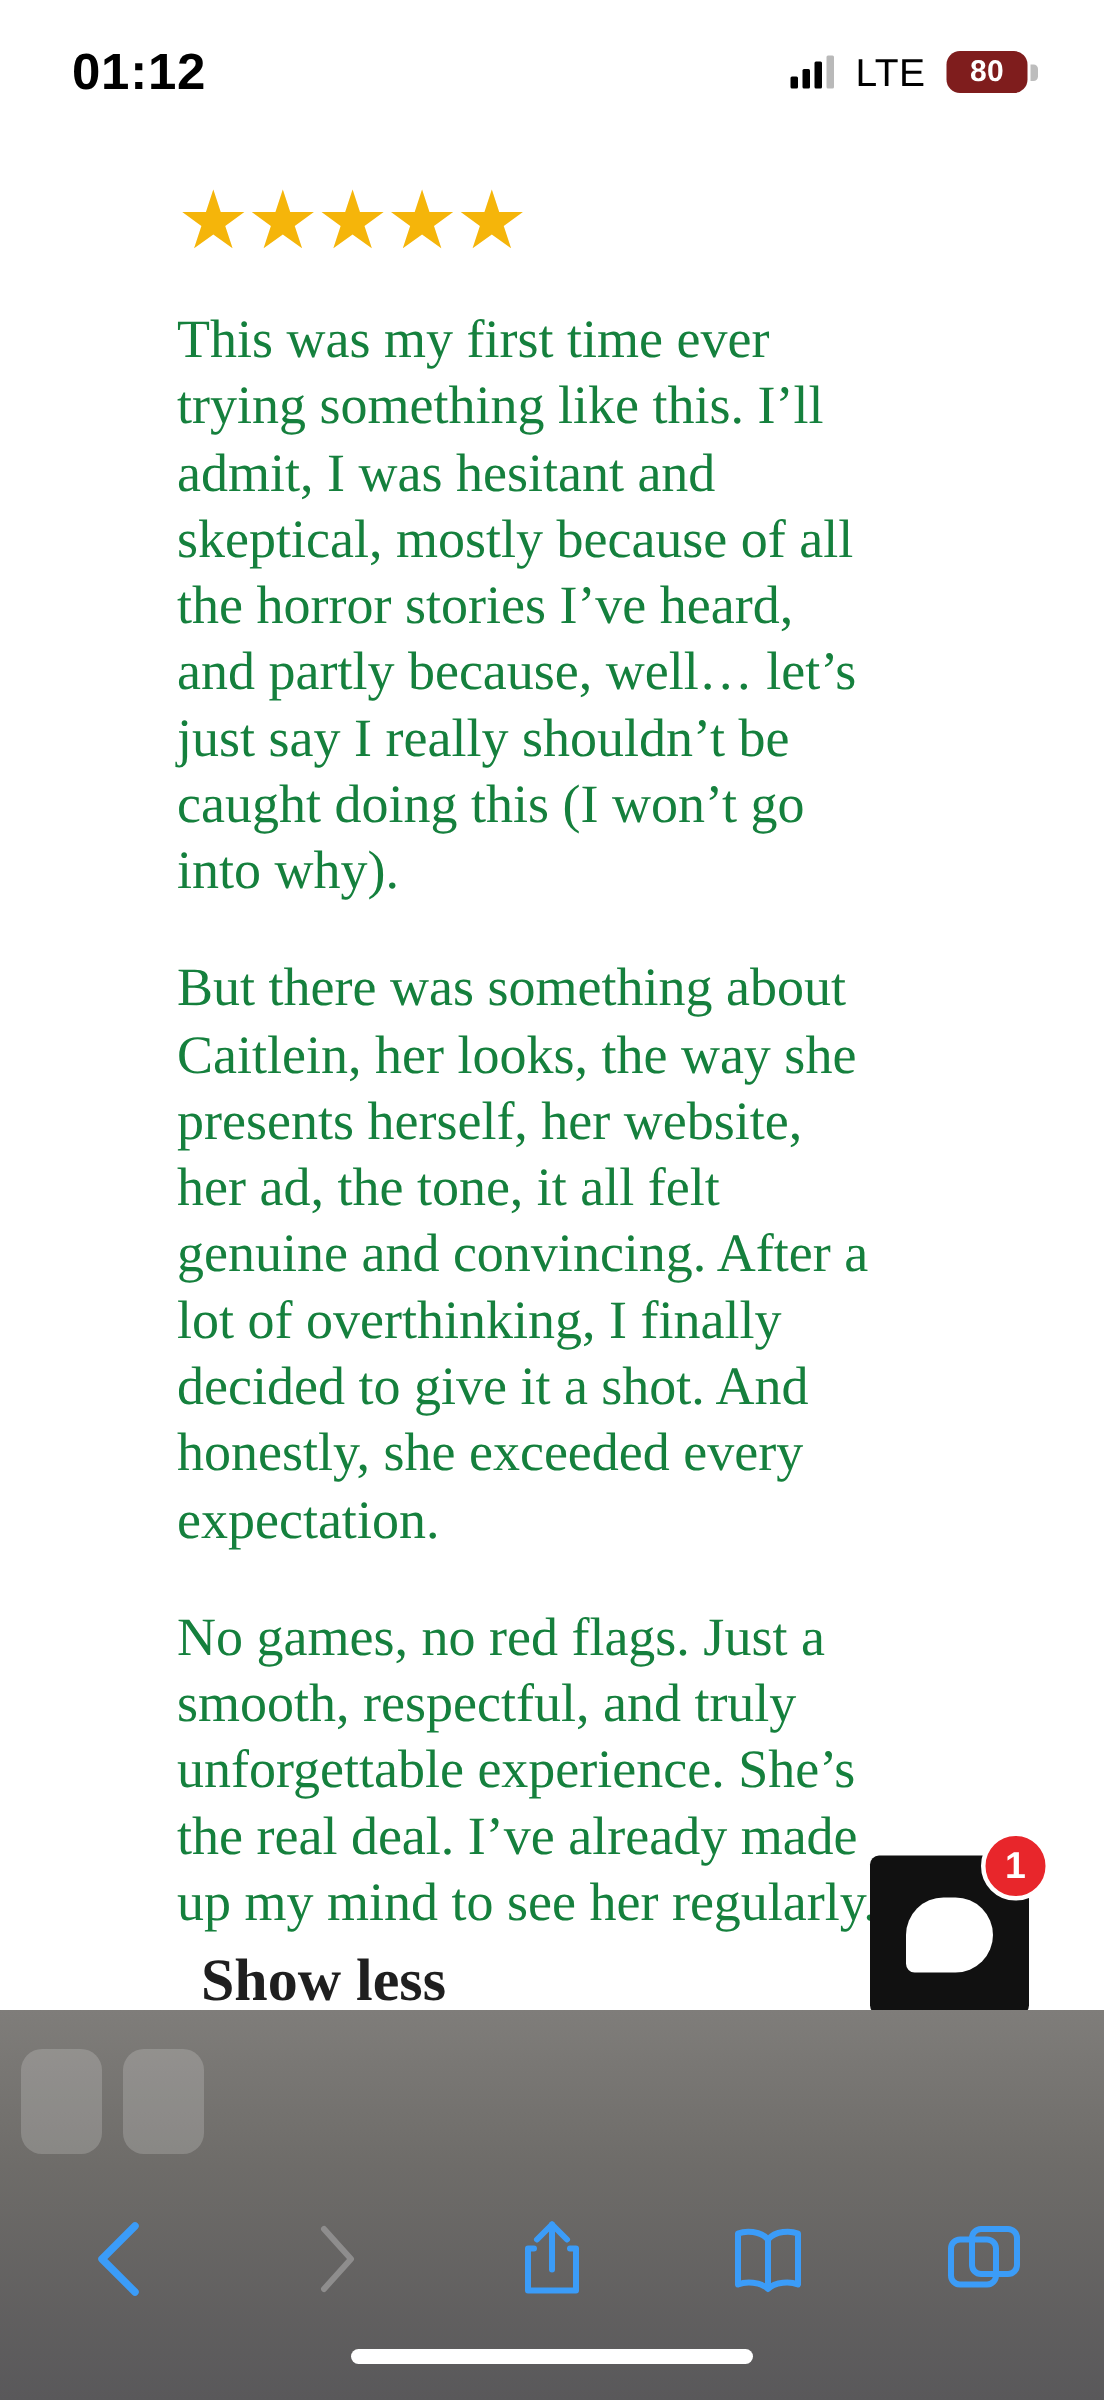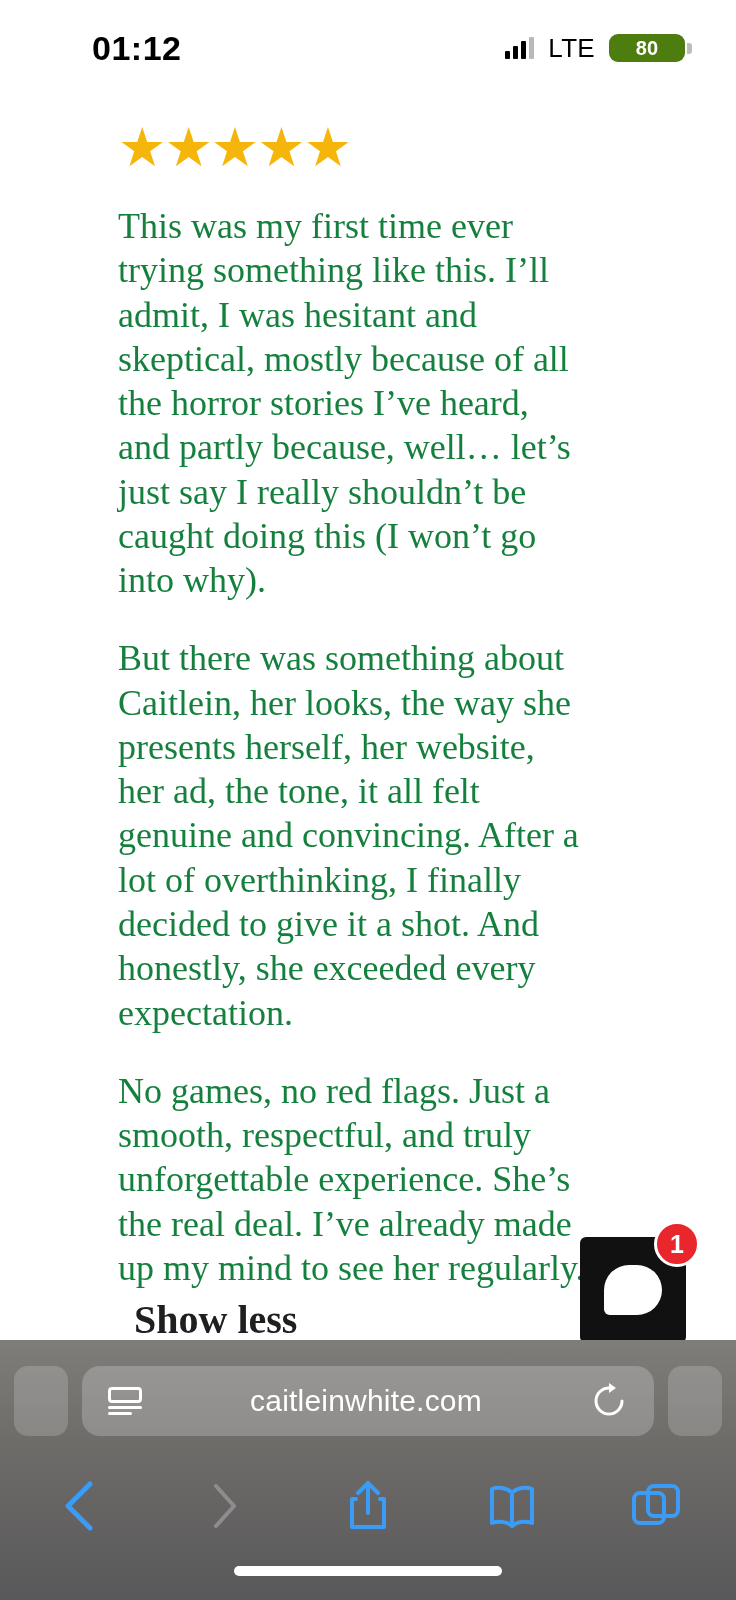--- a/index.html
+++ b/index.html
@@ -19,21 +19,20 @@
 
   
   .statusbar {
     position: absolute;
     top: 0; left: 0; right: 0;
     height: 96px;
     display: flex;
     align-items: center;
     justify-content: space-between;
     padding: 0 44px 0 48px;
-    margin-left: 44px;
   }
   .status-time {
     font-size: 34px;
     font-weight: 600;
     color: #000;
     letter-spacing: 0.5px;
     font-family: "Liberation Sans", sans-serif;
   }
   .status-right {
     display: flex;
@@ -62,24 +61,24 @@
     color: #000;
     letter-spacing: 0.3px;
     margin: 0 2px;
   }
   .battery {
     position: relative;
     display: flex;
     align-items: center;
   }
   .battery-body {
-    width: 76px;
+    width: 54px;
     height: 28px;
     border-radius: 9px;
-    background: #4d7c0f;
+    background: #7f1d1d;
     color: #fff;
     font-size: 20px;
     font-weight: 700;
     display: flex;
     align-items: center;
     justify-content: center;
     letter-spacing: 0.2px;
   }
   .battery-cap {
     width: 5px;
@@ -349,34 +348,20 @@
   <div class="chat-widget">
     <div class="bubble"></div>
     <div class="chat-badge">1</div>
   </div>
 
   <div class="browser-bar">
 
     <div class="url-row">
       <div class="tab-stub"></div>
 
-      <div class="url-field">
-        <div class="reader-icon">
-          <div class="box"></div>
-          <div class="line1"></div>
-          <div class="line2"></div>
-        </div>
-        <div class="url-text">caitleinwhite.com</div>
-        <div class="reload-icon">
-          <svg width="38" height="38" viewBox="0 0 38 38">
-            <path d="M19 6 A13 13 0 1 0 32 19" fill="none" stroke="#ffffff" stroke-width="3" stroke-linecap="round"></path>
-            <path d="M19 1 L19 11 L26 6 Z" fill="#ffffff"></path>
-          </svg>
-        </div>
-      </div>
 
       <div class="tab-stub"></div>
     </div>
 
     <div class="nav-row">
       <div class="nav-btn">
         <svg width="44" height="60" viewBox="0 0 44 60">
           <path d="M32 8 L10 30 L32 52" fill="none" stroke="#3b9cf8" stroke-width="5" stroke-linecap="round" stroke-linejoin="round"></path>
         </svg>
       </div>

